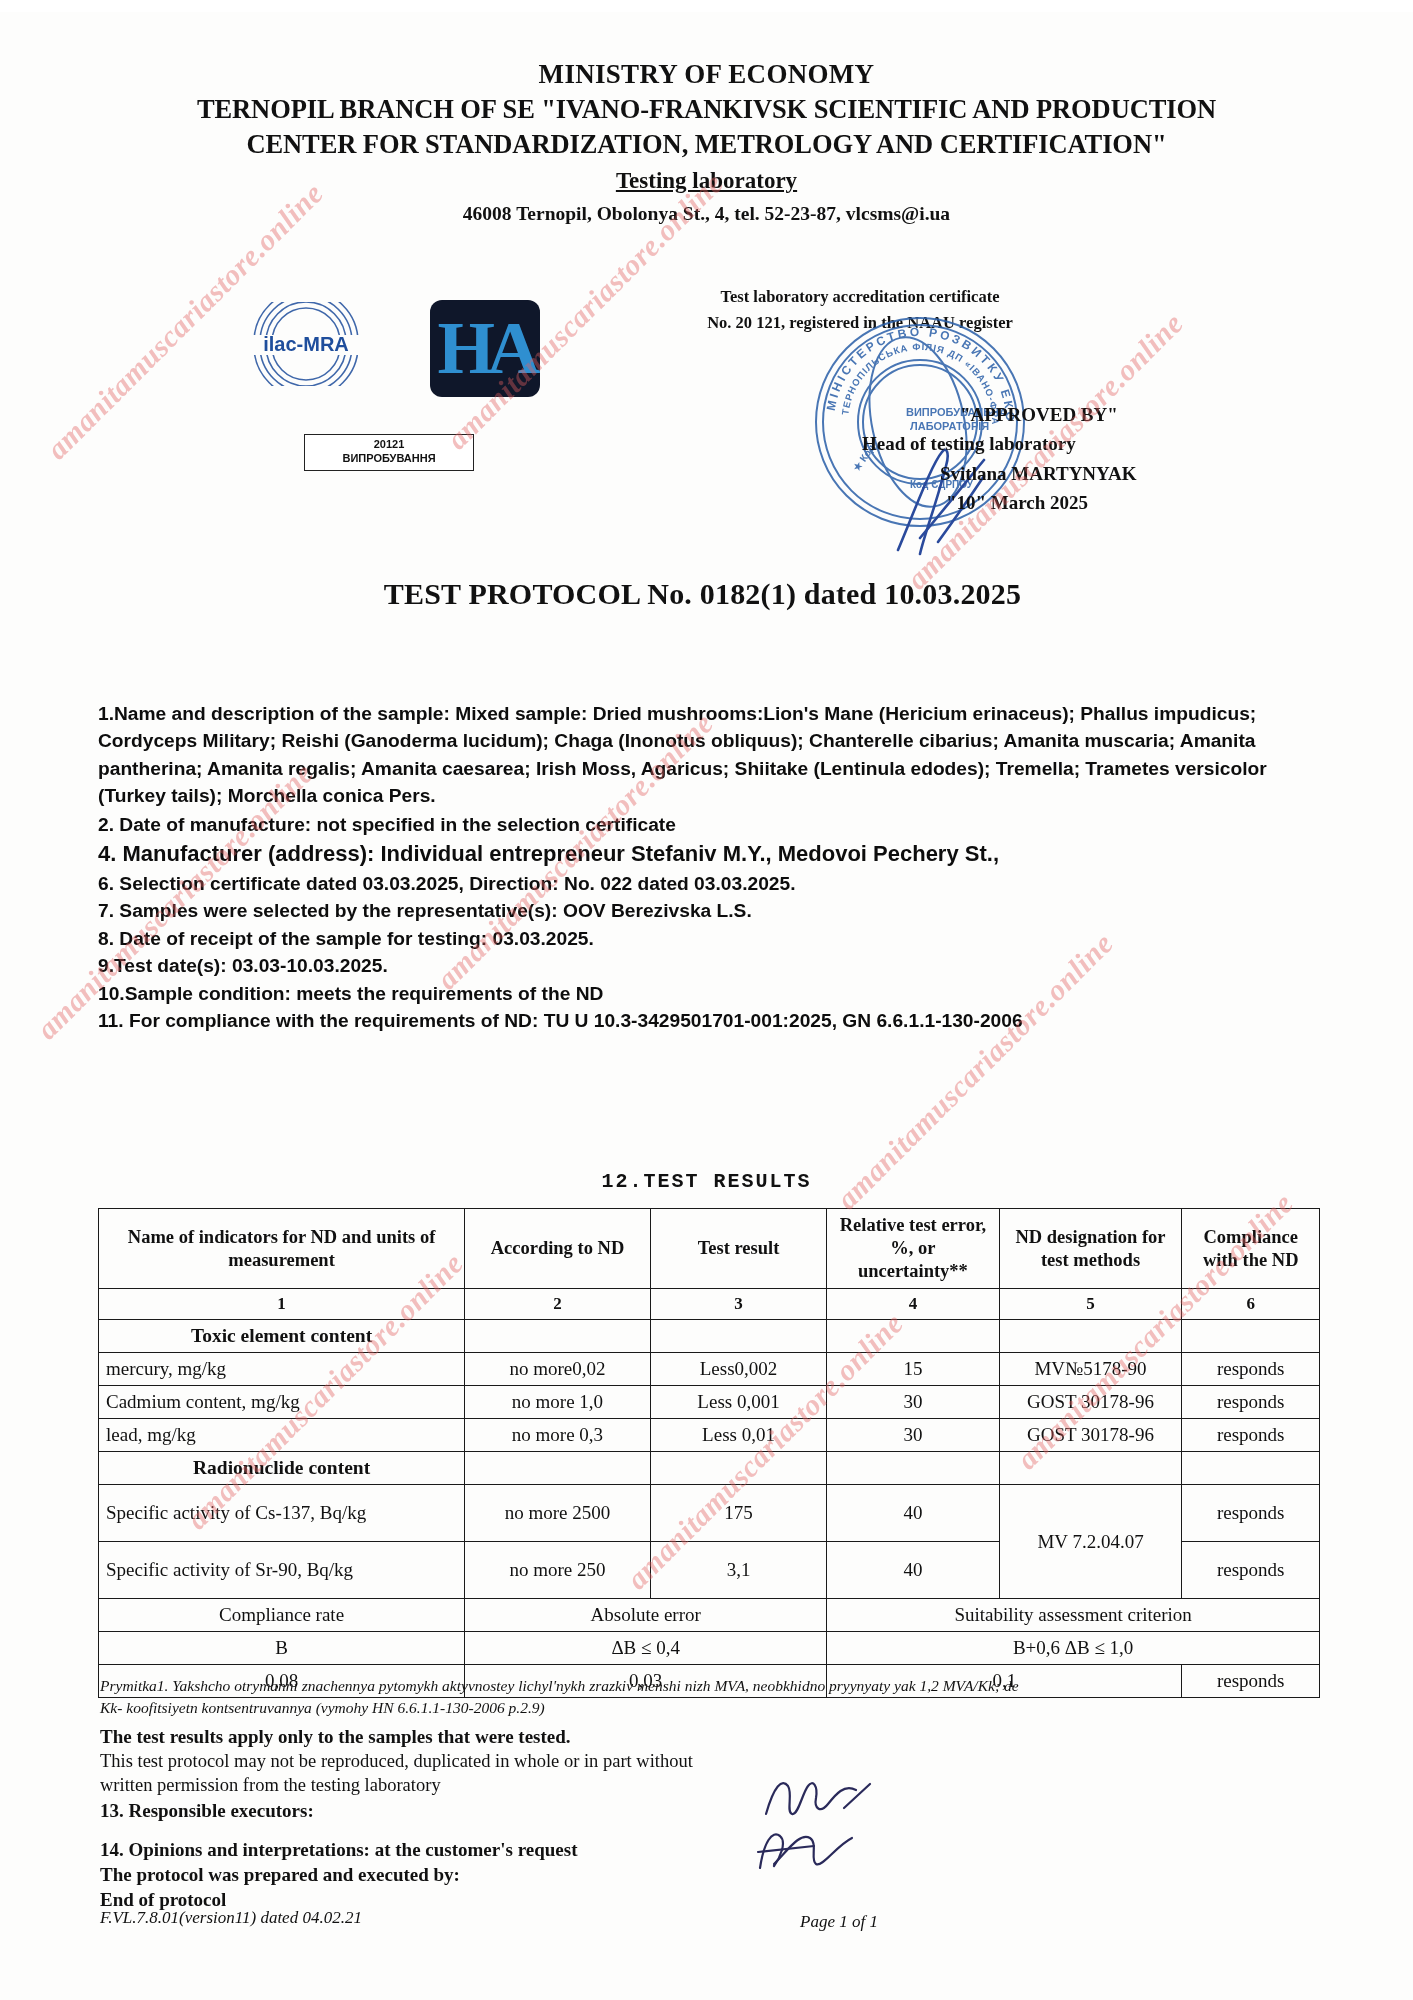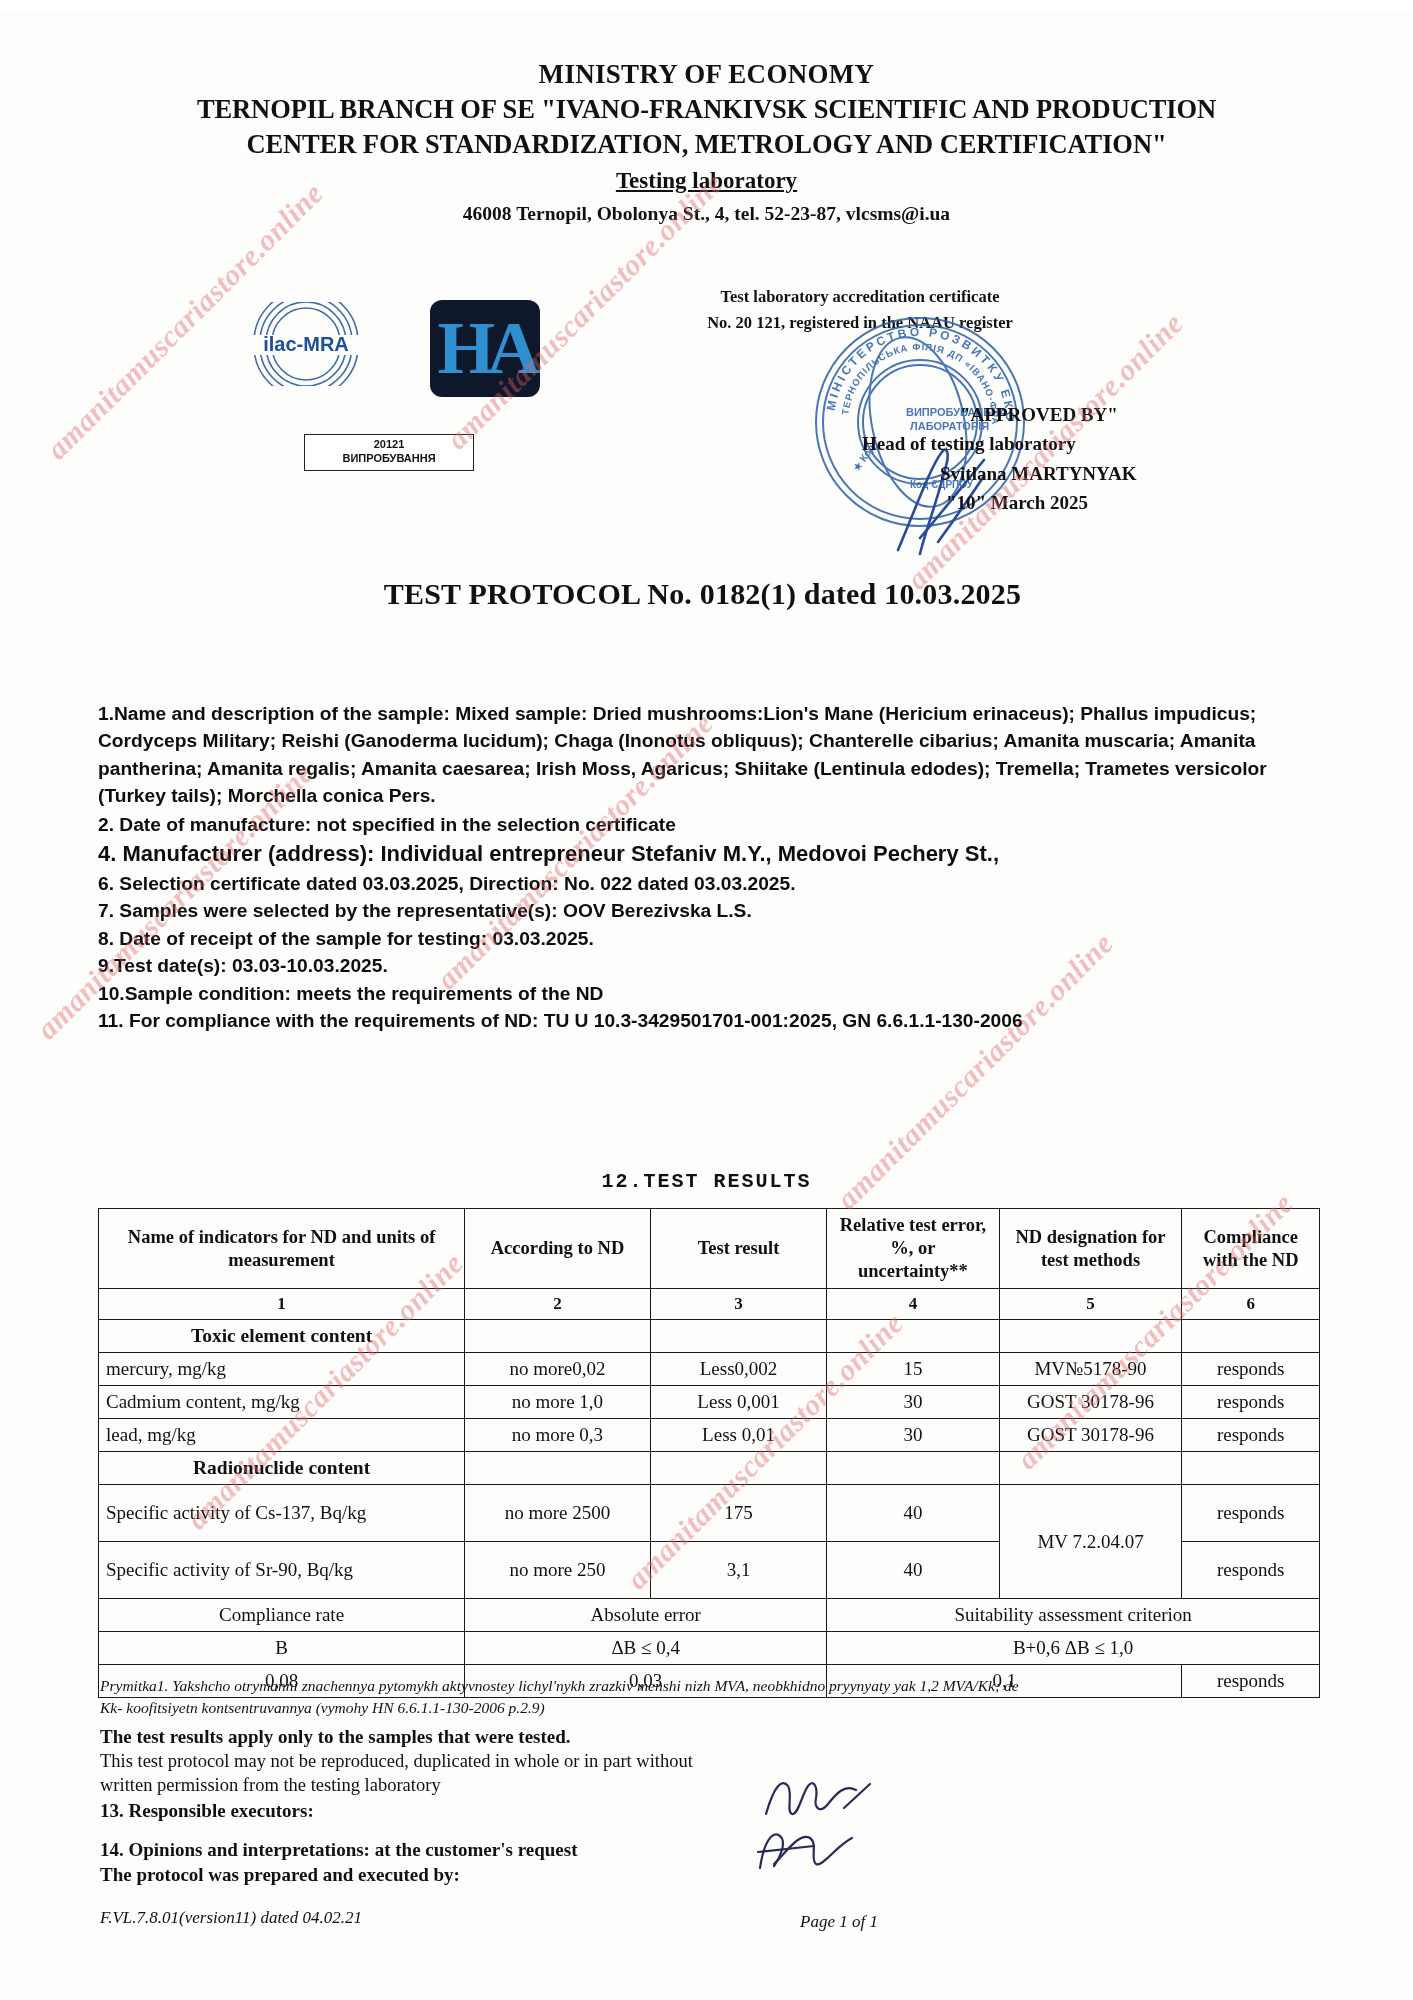--- a/index.html
+++ b/index.html
@@ -545,20 +545,21 @@
   </div>
 
   <div class="closing">
     <div class="bold">The test results apply only to the samples that were tested.</div>
     <div class="reg">This test protocol may not be reproduced, duplicated in whole or in part without</div>
     <div class="reg">written permission from the testing laboratory</div>
     <div class="bold">13. Responsible executors:</div>
     <div style="height:14px"></div>
     <div class="bold">14. Opinions and interpretations: at the customer's request</div>
     <div class="bold">The protocol was prepared and executed by:</div>
+    <div class="bold">End of protocol</div>
   </div>
 
   <div class="sig-scribble1">
     <svg viewBox="0 0 120 48" width="120" height="48">
       <g fill="none" stroke="#2a2a5a" stroke-width="2.2" stroke-linecap="round">
         <path d="M6 40 C 14 12, 22 4, 28 12 C 33 20, 26 38, 32 40 C 38 42, 42 20, 48 12
                  C 53 5, 58 12, 56 24 C 54 34, 60 40, 68 30 C 76 20, 84 10, 96 16"></path>
         <path d="M84 34 L 110 10"></path>
       </g>
     </svg>

